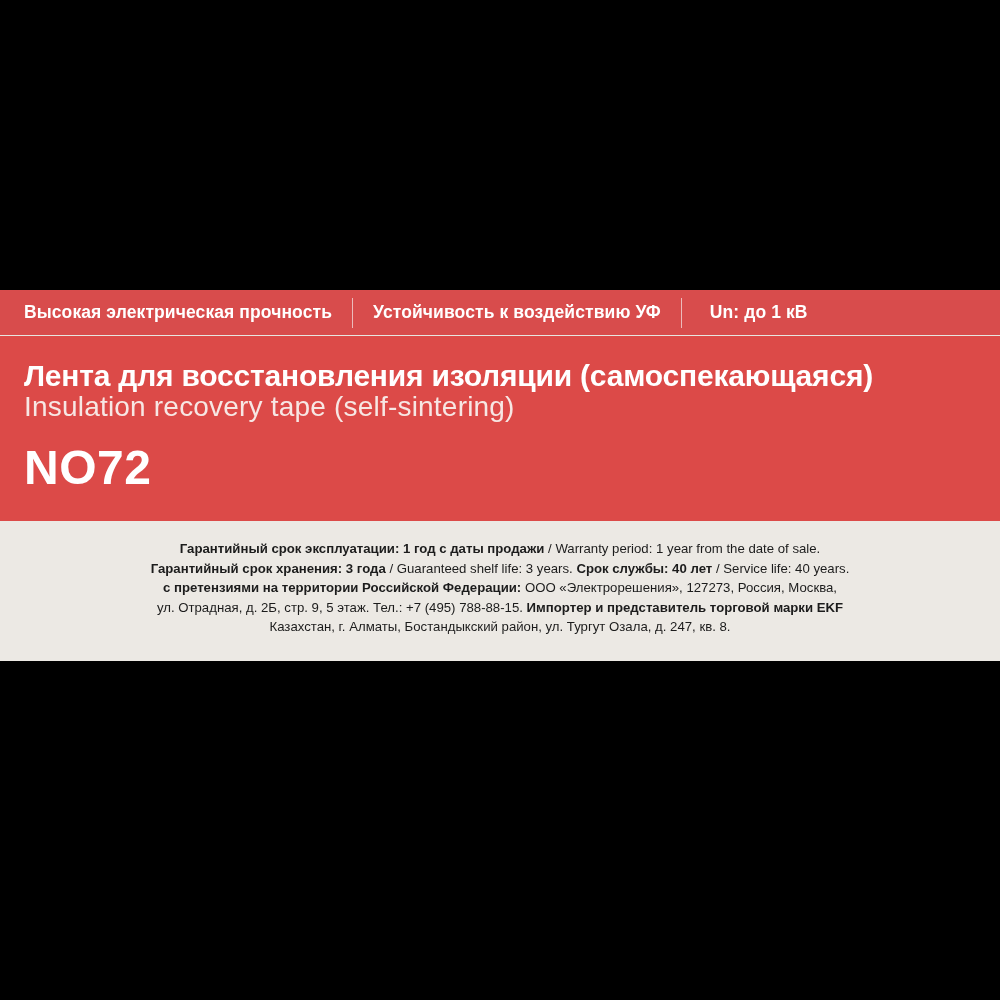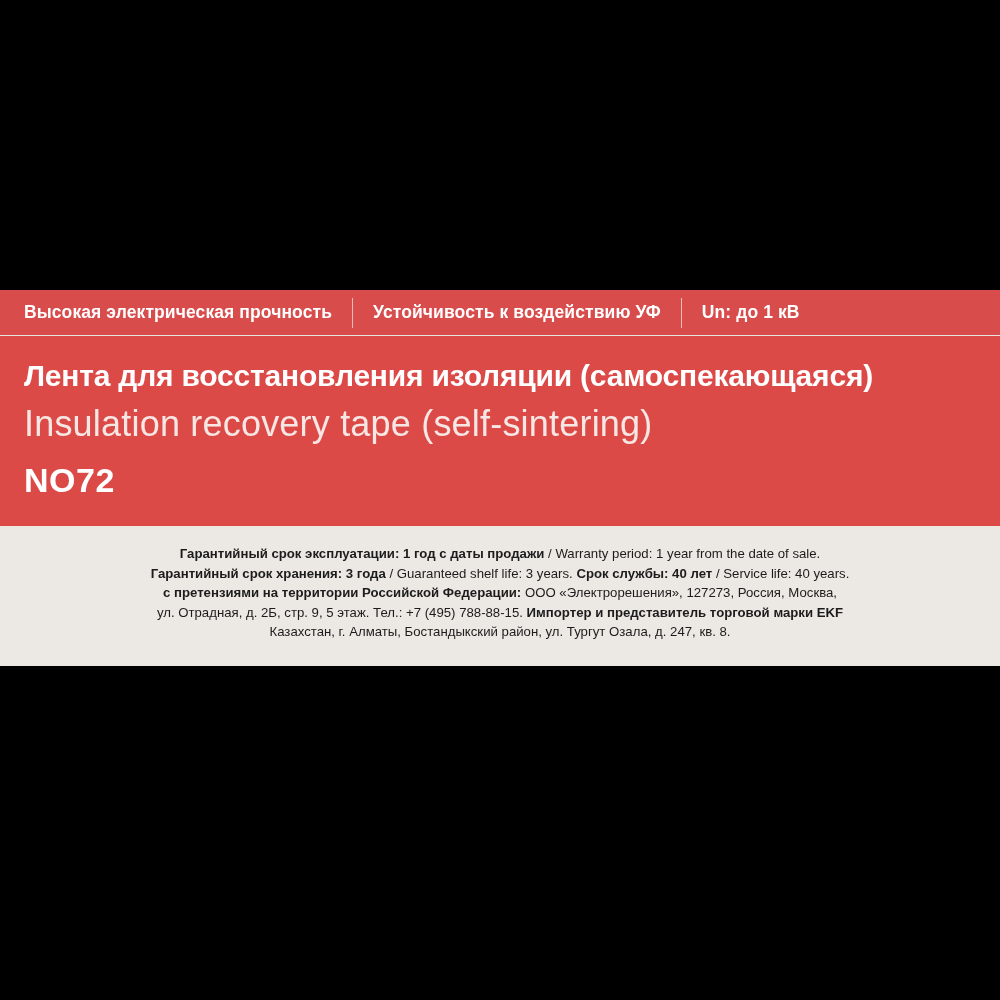--- a/index.html
+++ b/index.html
@@ -47,47 +47,46 @@
     white-space: nowrap;
   }
   .features .sep {
     width: 1px;
     height: 30px;
     background: #f0cfcf;
     opacity: .85;
     margin: 0 20px;
     flex: none;
   }
-  .features .feat.last { margin-left: 0; }
+  .features .feat.last { margin-left: 8px; }
 
   
   .titlepanel {
     background: #dc4a48;
     padding: 24px 24px 26px 24px;
     box-sizing: border-box;
     color: #ffffff;
   }
   .title-ru {
     font-size: 30px;
     font-weight: bold;
     line-height: 1.05;
     letter-spacing: -0.2px;
     white-space: nowrap;
   }
   .title-en {
-    font-size: 36px;
+    font-size: 28px;
     font-weight: normal;
     line-height: 1.1;
-    margin-top: 12px;
     color: #f7e7e4;
     letter-spacing: .2px;
     white-space: nowrap;
   }
   .model {
-    font-size: 34px;
+    font-size: 48px;
     font-weight: bold;
     margin-top: 18px;
     letter-spacing: .5px;
   }
 
   
   .legal {
     background: #ece9e4;
     padding: 18px 24px 24px 24px;
     box-sizing: border-box;

